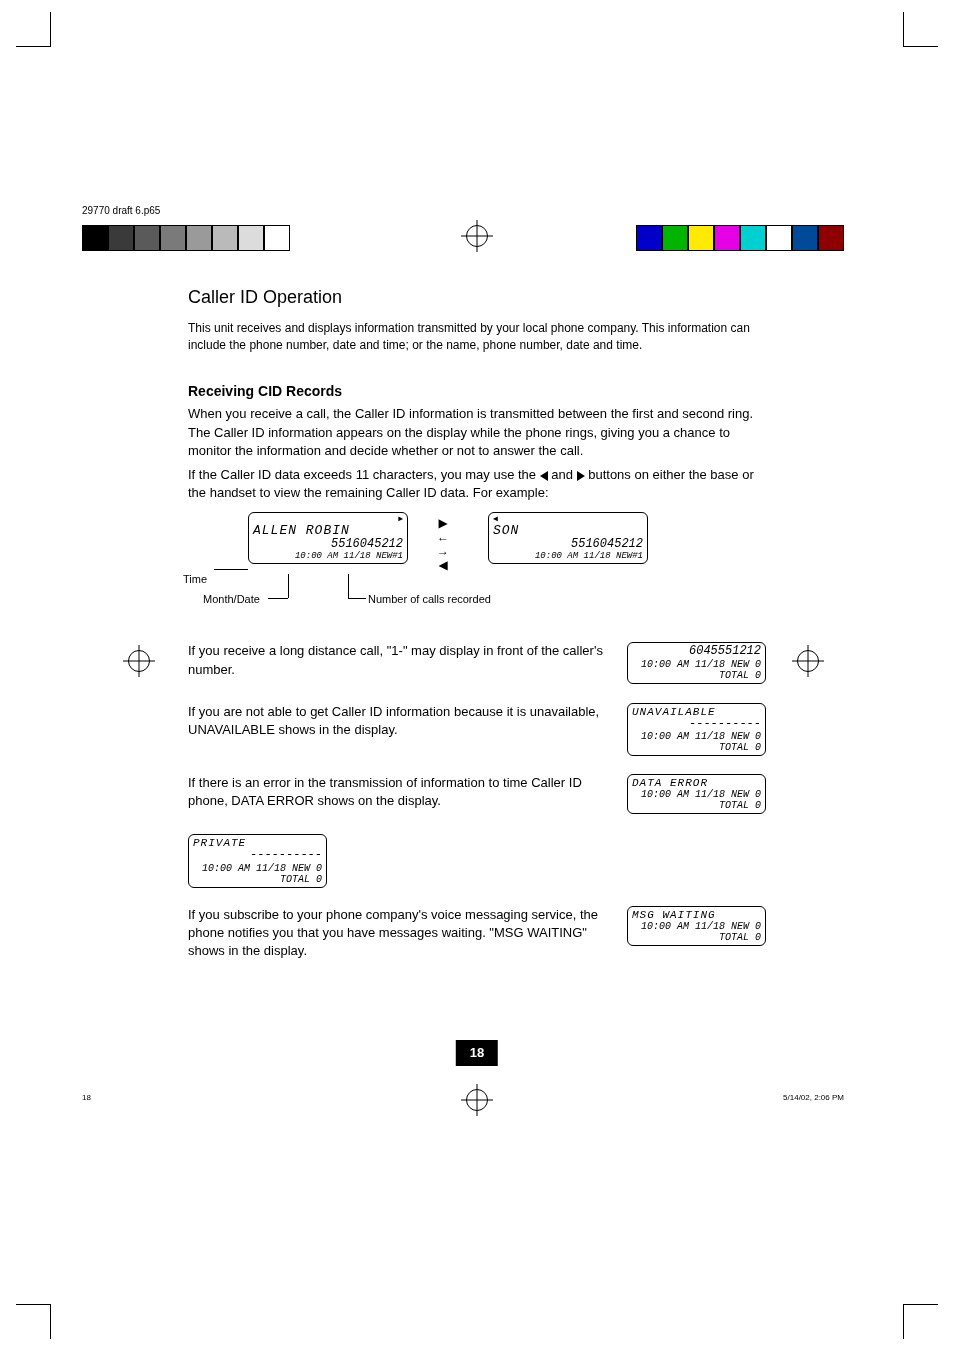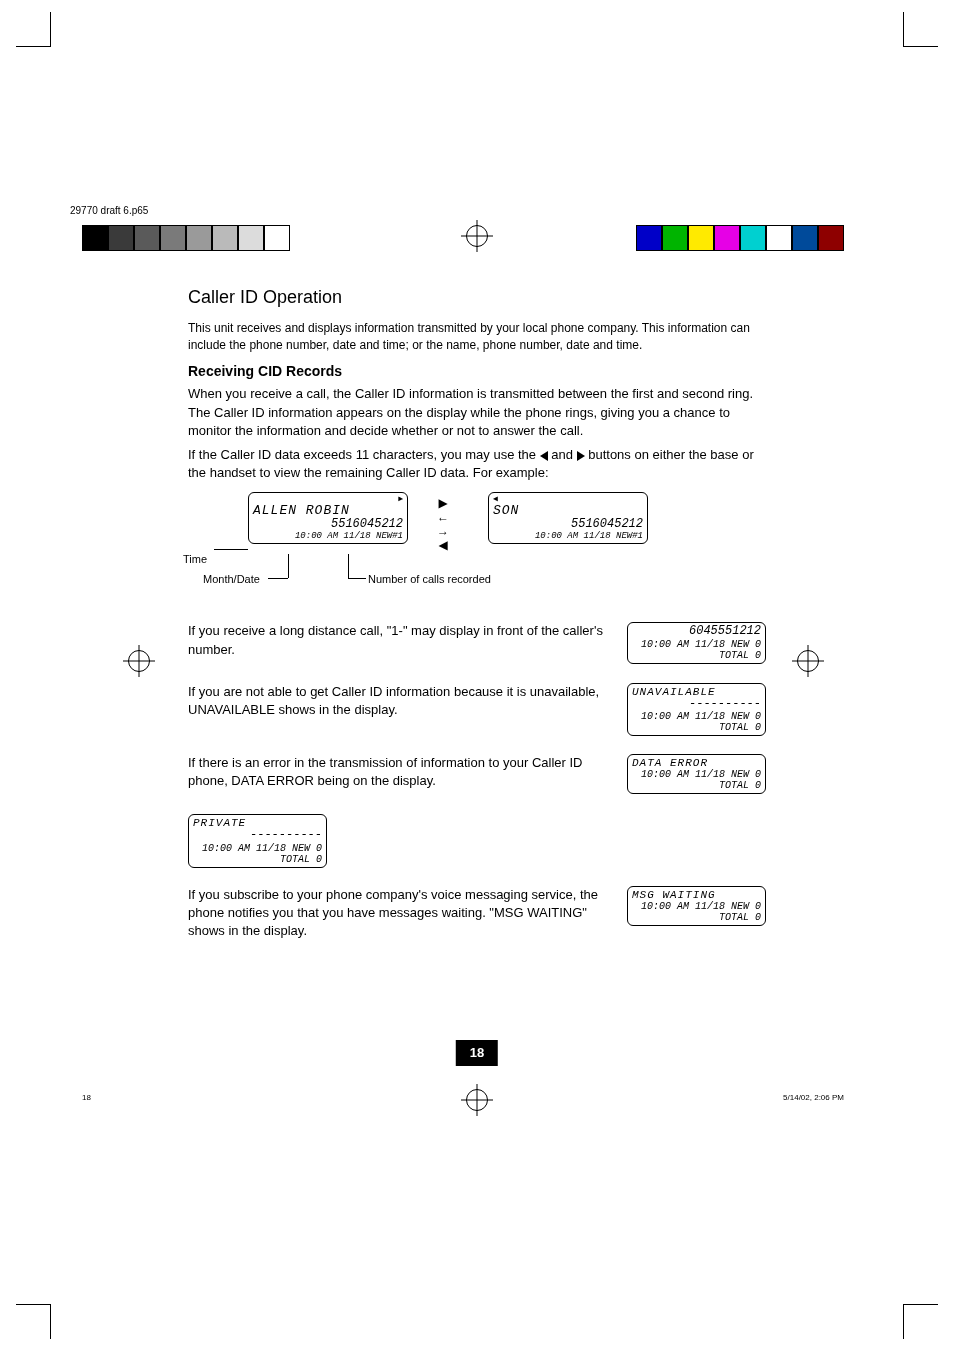--- a/index.html
+++ b/index.html
@@ -17,21 +17,21 @@
 .reg-bottom{bottom:240px;left:50%;transform:translateX(-50%)}
 .reg-left{top:650px;left:128px}
 .reg-right{top:650px;right:135px}
 .colorbar{position:absolute;top:225px;height:26px;display:flex}
 .colorbar div{width:26px;height:26px;border:1px solid #000}
 .cb-left{left:82px}
 .cb-right{right:110px}
 .page{position:absolute;top:285px;left:188px;right:188px;bottom:285px}
 .h1{font-size:18px;font-weight:normal;margin-bottom:10px}
 .small{font-size:12px;margin-bottom:8px}
-.feature{font-size:14px;font-weight:bold;margin-top:8px;margin-bottom:4px}
+.feature{font-size:14px;font-weight:bold;margin-top:28px;margin-bottom:4px}
 .body{font-size:13px;margin-bottom:6px}
 .lcd{border:1.5px solid #000;border-radius:6px;background:#fff;font-family:'Courier New',monospace;font-style:italic;text-align:right;padding:2px 4px;line-height:1.1}
 .lcd .line1{font-size:13px;letter-spacing:1px}
 .lcd .line2{font-size:12px}
 .lcd .line3{font-size:9px;text-align:right}
 .lcd-sm{width:139px;font-size:10px}
 .lcd-sm .line1{font-size:11px}
 .lcd-sm .line3{font-size:10px}
 .diagram{position:relative;height:120px;margin:10px 0}
 .lcd-big{position:absolute;width:160px}
@@ -75,21 +75,21 @@
     <div style="background: rgb(0, 0, 200);"></div>
     <div style="background: rgb(0, 180, 0);"></div>
     <div style="background: rgb(255, 234, 0);"></div>
     <div style="background: rgb(230, 0, 230);"></div>
     <div style="background: rgb(0, 208, 208);"></div>
     <div style="background: rgb(255, 255, 255);"></div>
     <div style="background: rgb(0, 74, 154);"></div>
     <div style="background: rgb(142, 0, 0);"></div>
   </div>
 
-<div style="position:absolute;top:204px;left:70px;font-size:10px">29770 draft 6.p65</div>
+<div style="position:absolute;top:204px;left:82px;font-size:10px">29770 draft 6.p65</div>
 
 <div class="page">
   <div class="h1">Caller ID Operation</div>
   <div class="small">This unit receives and displays information transmitted by your local phone company. This information can include the phone number, date and time; or the name, phone number, date and time.</div>
   <div class="feature">Receiving CID Records</div>
   <div class="body">When you receive a call, the Caller ID information is transmitted between the first and second ring. The Caller ID information appears on the display while the phone rings, giving you a chance to monitor the information and decide whether or not to answer the call.</div>
   <div class="body">
     <span>If the Caller ID data exceeds 11 characters, you may use the </span><span class="tri tri-l"></span><span> and </span><span class="tri tri-r"></span><span> buttons on either the base or the handset to view the remaining Caller ID data. For example:</span>
   </div>
 
@@ -132,21 +132,21 @@
       </div>
       <div class="row">
         <div class="text body">If you are not able to get Caller ID information because it is unavailable, UNAVAILABLE shows in the display.</div>
         <div class="lcd lcd-sm">
           <div class="line1" style="text-align: left; font-family: Liberation Mono, monospace;">UNAVAILABLE</div>
           <div class="line2">----------</div>
           <div class="line3">10:00 AM 11/18 NEW 0  TOTAL 0</div>
         </div>
       </div>
       <div class="row">
-        <div class="text body">If there is an error in the transmission of information to your Caller ID phone, DATA ERROR being on the display.</div>
+        <div class="text body">If there is an error in the transmission of information to time Caller ID phone, DATA ERROR shows on the display.</div>
         <div class="lcd lcd-sm">
           <div class="line1" style="text-align: left;">DATA ERROR</div>
           <div class="line3">10:00 AM 11/18 NEW 0  TOTAL 0</div>
         </div>
       </div>
       <div class="row">
         <div class="lcd lcd-sm">
           <div class="line1" style="text-align: left;">PRIVATE</div>
           <div class="line2">----------</div>
           <div class="line3">10:00 AM 11/18 NEW 0  TOTAL 0</div>

